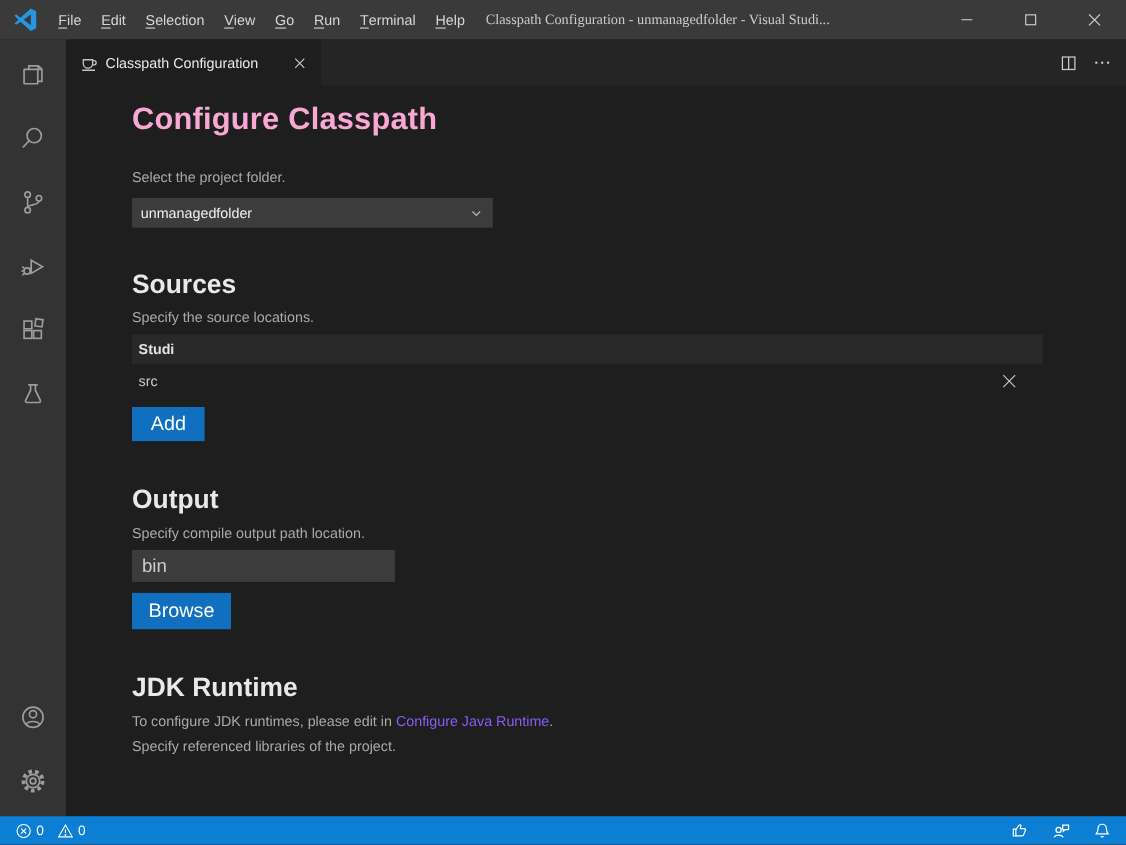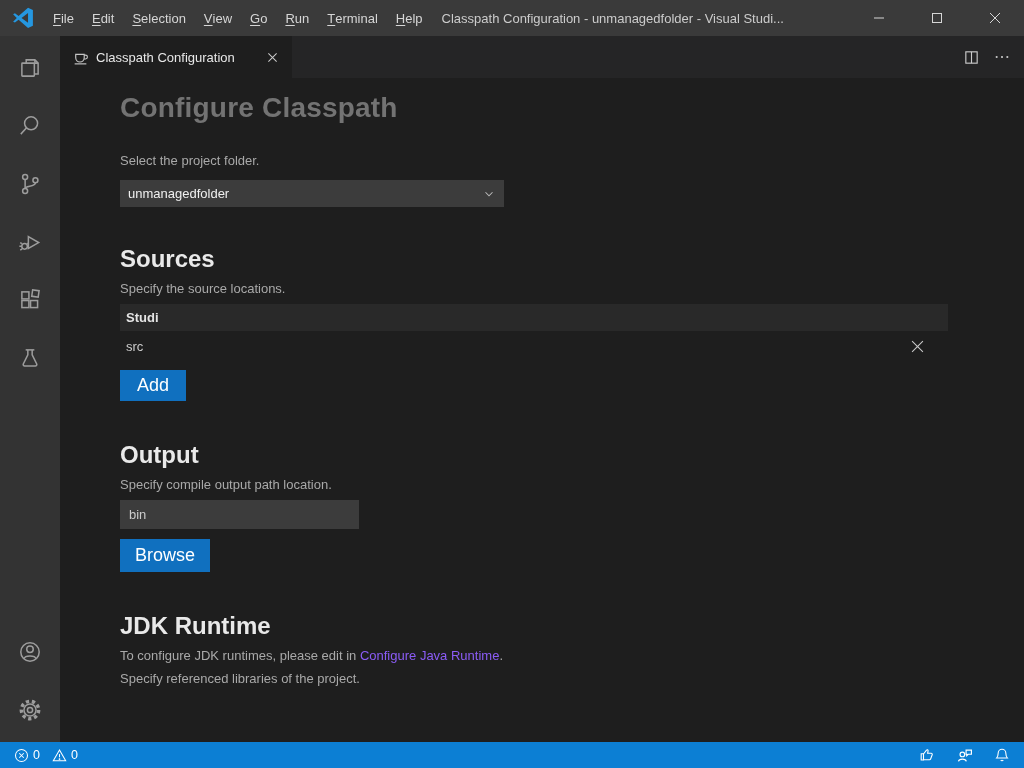--- a/index.html
+++ b/index.html
@@ -19,20 +19,21 @@
   .vscode-logo { margin:0 10px 0 12px; }
   .menubar { display:flex; align-items:center; height:100%; }
   .menu-item {
     padding:0 9px; height:26px; display:flex; align-items:center;
     border-radius:4px; cursor:default; font-size:13px; color:#d6d6d6;
   }
   .menu-item u { text-decoration:underline; text-underline-offset:2px; }
   .window-title {
     margin-left:10px; color:#cccccc; font-size:13px; white-space:nowrap;
     overflow:hidden;
+    font-family:Liberation Serif, serif;
   }
   .window-controls { margin-left:auto; display:flex; height:100%; }
   .win-btn { width:58px; height:100%; display:flex; align-items:center; justify-content:center; }
 
   
   .mid { flex:1; display:flex; min-height:0; }
 
   
   .activitybar {
     width:60px; background:#333333; display:flex; flex-direction:column;
@@ -53,25 +54,25 @@
   .tab {
     width:232px; background:#1e1e1e; display:flex; align-items:center;
     padding:0 10px 0 12px; gap:7px; color:#e8e8e8; cursor:pointer;
   }
   .tab-label { flex:1; white-space:nowrap; overflow:hidden; font-size:13px; }
   .tab-close { display:flex; align-items:center; justify-content:center; width:20px; height:20px; border-radius:4px; }
   .tab-actions { margin-left:auto; display:flex; align-items:center; gap:14px; padding-right:14px; }
 
   
   .webview { flex:1; overflow:hidden; padding:14px 76px 0 60px; background:#1e1e1e; }
-  .page-title { font-size:28px; font-weight:600; color:#737373; letter-spacing:.2px; }
+  .page-title { font-size:28px; font-weight:600; color:#f9a8d4; letter-spacing:.2px; }
 
   .field-label { margin-top:29px; color:#a9a9a9; }
   .select-box {
-    margin-top:12px; width:384px; height:27px; background:#3c3c3c;
+    margin-top:12px; width:328px; height:27px; background:#3c3c3c;
     display:flex; align-items:center; padding:0 8px; color:#f0f0f0; cursor:pointer;
   }
   .select-box .sel-val { flex:1; }
 
   .section-h { margin-top:38px; font-size:24px; font-weight:700; color:#e9e9e9; }
   .section-p { margin-top:8px; color:#a9a9a9; }
 
   .grid { margin-top:8px; width:828px; }
   .grid-header {
     height:27px; background:#292929; display:flex; align-items:center;
@@ -86,21 +87,21 @@
   .btn {
     margin-top:9px; background:#1070bf; color:#ffffff; border:none;
     font-family:"Liberation Sans", sans-serif; font-size:18px;
     padding:5px 14px; cursor:pointer; display:inline-block;
   }
   .btn-add { padding:5px 17px; }
 
   .gap-lg { margin-top:40px; }
   .text-input {
     margin-top:8px; width:239px; height:29px; background:#3c3c3c; border:none;
-    color:#cccccc; font-family:"Liberation Sans", sans-serif; font-size:13px;
+    color:#cccccc; font-family:"Liberation Sans", sans-serif; font-size:17px;
     padding:0 9px; outline:none; display:block;
   }
   .btn-browse { margin-top:10px; padding:6px 15px; }
 
   .jdk-line { margin-top:8px; color:#a9a9a9; }
   .link { color:#8b5cf6; cursor:pointer; text-decoration:none; }
 
   
   .statusbar {
     height:26px; background:#0c7fd4; flex:0 0 26px; display:flex; align-items:center;

